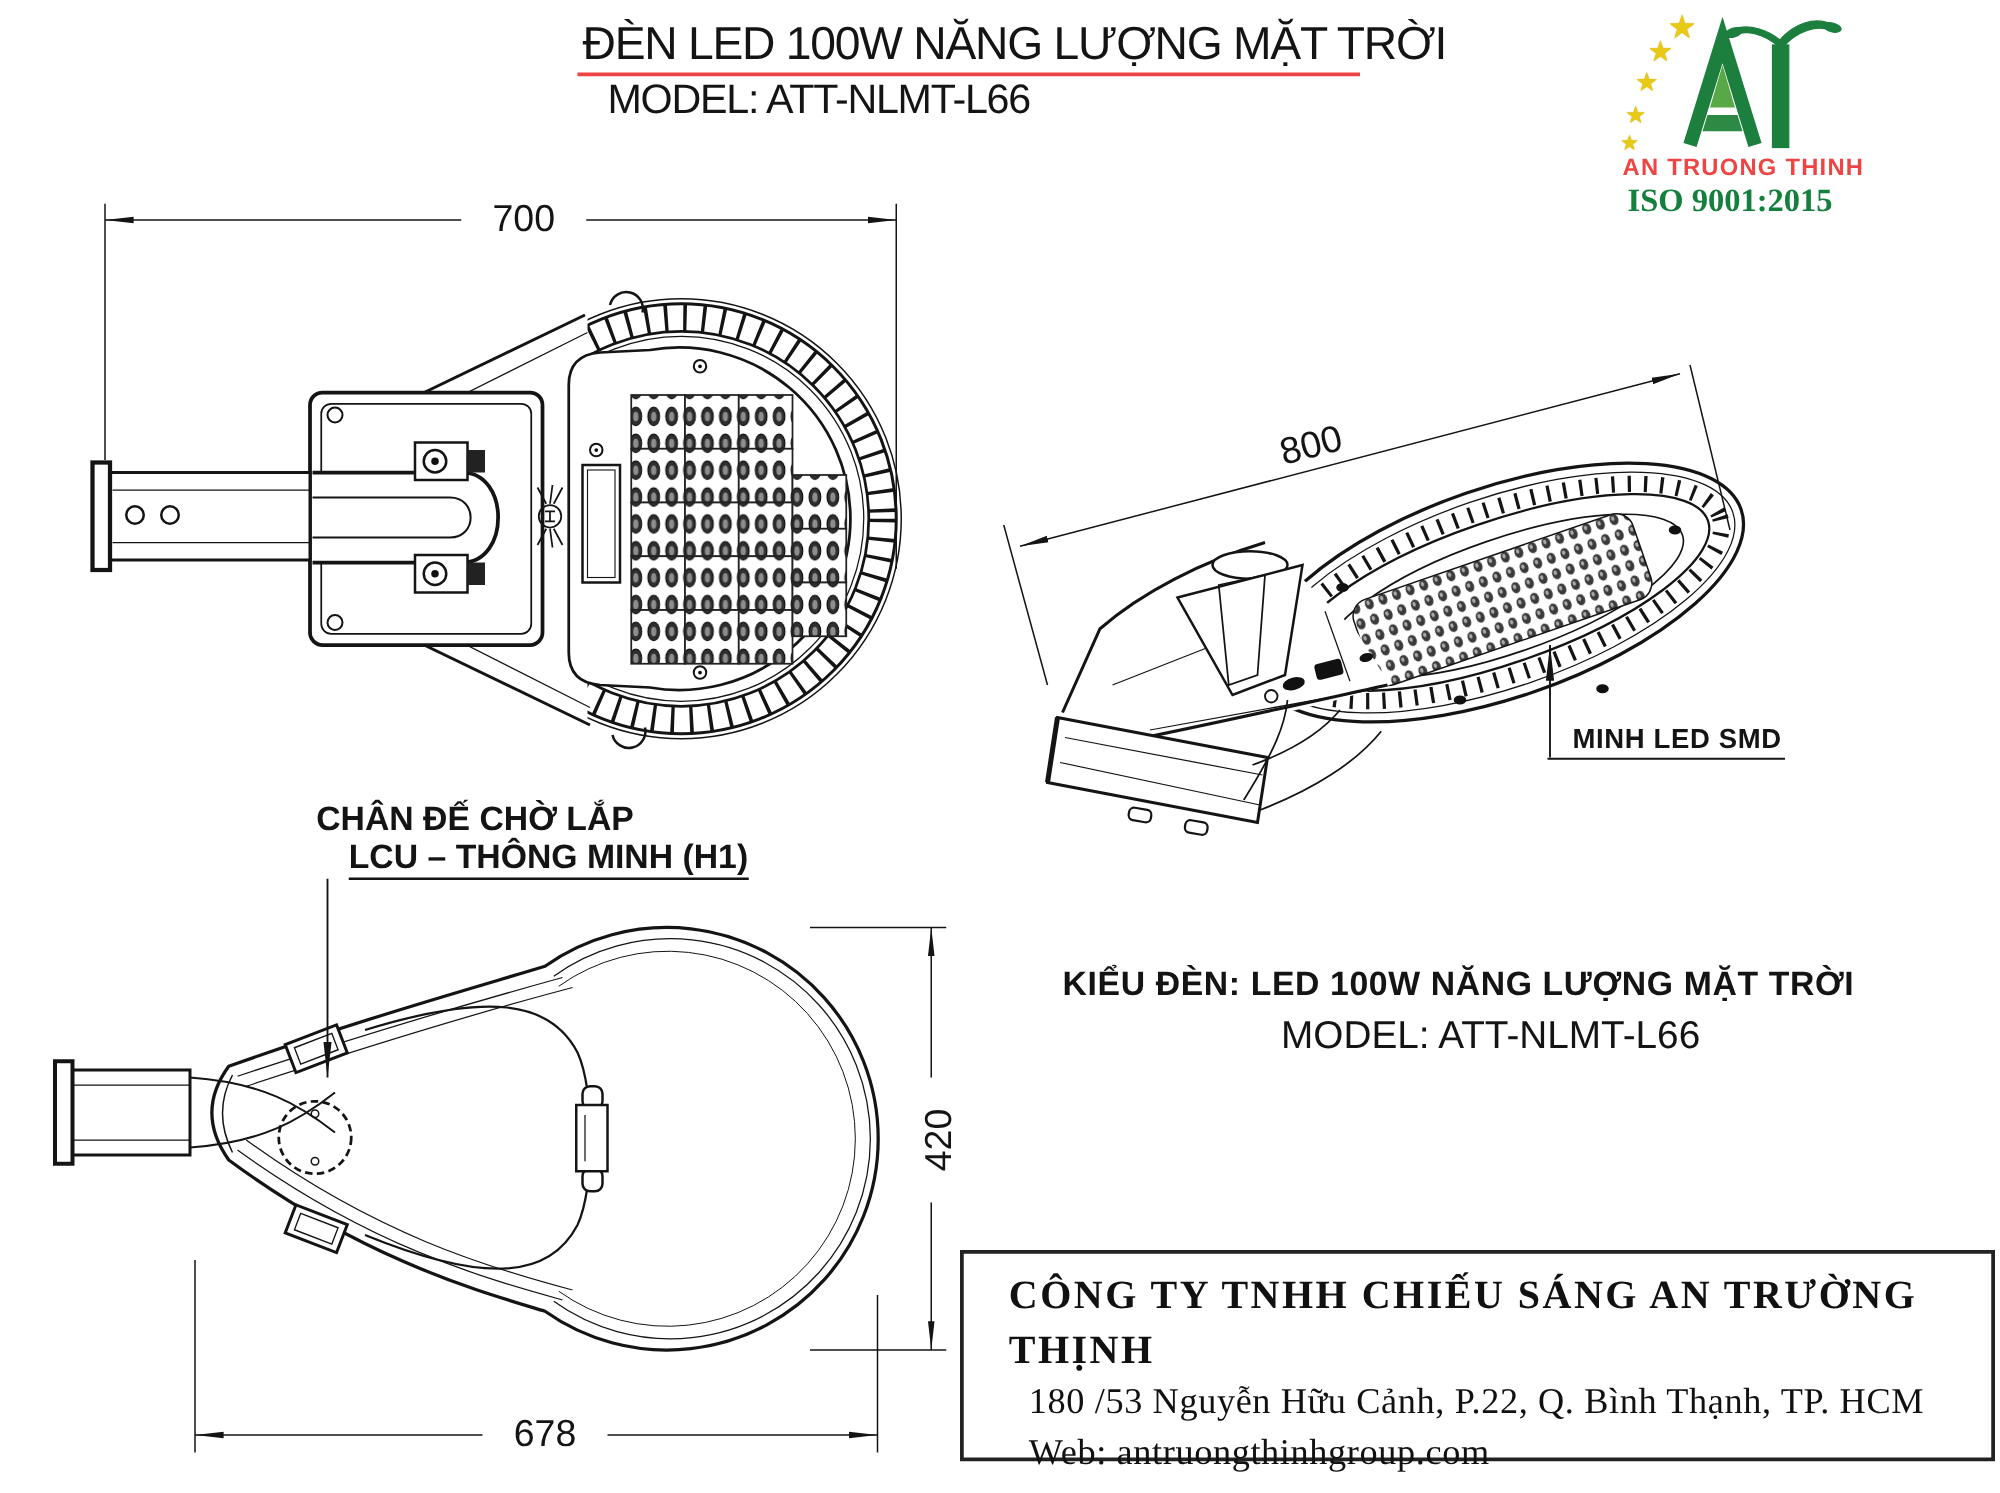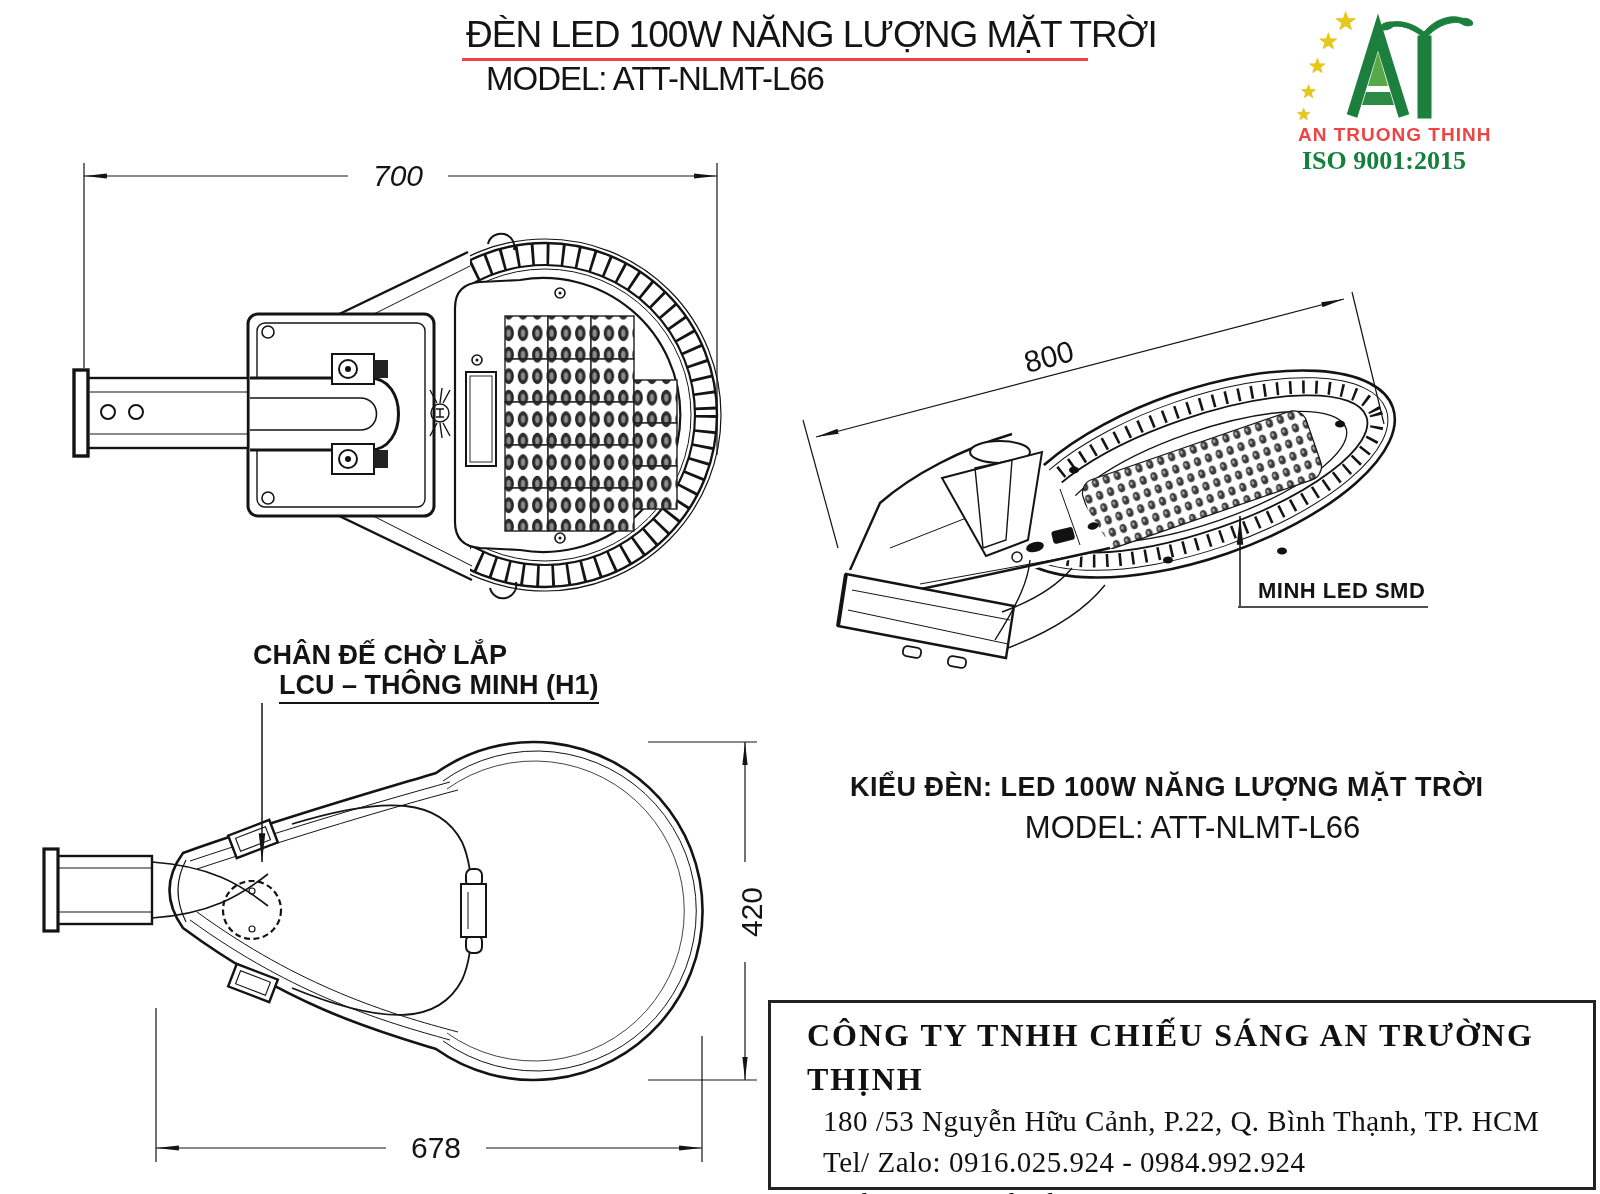--- a/index.html
+++ b/index.html
@@ -15,21 +15,21 @@
   .lcu .u{border-bottom:2.5px solid #141414;padding-bottom:2px;margin-left:26px;}
   .spec1{font-size:27px;font-weight:700;letter-spacing:0.5px;}
   .spec2{font-size:31px;}
   .rot90{transform:rotate(-90deg);transform-origin:center;}
   .rot800{transform:rotate(-14.5deg);transform-origin:center;}
   
   .logo-brand{font-size:19px;font-weight:700;color:#ef4444;letter-spacing:1px;}
   .logo-iso{font-size:26px;font-weight:700;color:#15803d;font-family:"Liberation Serif",serif;}
   .star{position:absolute;color:#e8c913;text-shadow:0 0 1px #b89f00;}
   
-  .cbox{position:absolute;left:768px;top:1000px;width:828px;height:190px;border:3px solid #222;
+  .cbox{position:absolute;left:768px;top:1000px;width:828px;height:169px;border:3px solid #222;
         box-sizing:border-box;font-family:"Liberation Serif",serif;padding:10px 0 0 36px;}
   .cname{font-size:32px;font-weight:700;letter-spacing:2px;line-height:44px;}
   .cline{font-size:29px;line-height:41px;letter-spacing:0.5px;margin-left:16px;}
 </style>
 </head>
 <body>
 
 <div id="page">
 
 <svg id="art" width="1600" height="1194" viewBox="0 0 1600 1194">
@@ -272,34 +272,33 @@
         <path d="M134,30 C120,18 106,16 98,20 L96,16 C108,10 126,16 136,26 Z"></path>
         <path d="M136,30 C148,16 164,12 174,16 L176,12 C162,4 144,12 134,24 Z"></path>
         <ellipse cx="97" cy="18" rx="7" ry="3.5" transform="rotate(-18 97 18)"></ellipse>
         <ellipse cx="176" cy="14" rx="7" ry="3.5" transform="rotate(14 176 14)"></ellipse>
       </g>
     </svg>
     <div class="lbl logo-brand" style="left:8px;top:116px;position:absolute;">AN TRUONG THINH</div>
     <div class="lbl logo-iso" style="left:12px;top:138px;position:absolute;">ISO 9001:2015</div>
   </div>
 
-  <div class="lbl dim" style="left:348px;top:159px;width:86px;font-style:italic;">700</div>
+  <div class="lbl dim" style="left:369px;top:159px;width:86px;">700</div>
   <div class="lbl dim rot800" style="left:992px;top:340px;width:100px;">800</div>
   <div class="lbl dim rot90" style="left:702px;top:895px;width:86px;">420</div>
   <div class="lbl dim" style="left:386px;top:1131px;width:86px;">678</div>
 
   <div class="lbl chip" style="left:1258px;top:578px;">MINH LED SMD</div>
   <div class="lbl lcu" style="left:253px;top:640px;">
     <div>CHÂN ĐẾ CHỜ LẮP</div>
     <div class="u">LCU – THÔNG MINH (H1)</div>
   </div>
 
   <div class="lbl spec1" style="left:850px;top:772px;width:560px;text-align:left;">KIỂU ĐÈN: LED 100W NĂNG LƯỢNG MẶT TRỜI</div>
   <div class="lbl spec2" style="left:1020px;top:810px;width:345px;text-align:center;">MODEL: ATT-NLMT-L66</div>
 
   <div class="cbox">
     <div class="cname">CÔNG TY TNHH CHIẾU SÁNG AN TRƯỜNG THỊNH</div>
     <div class="cline">180 /53 Nguyễn Hữu Cảnh, P.22, Q. Bình Thạnh, TP. HCM</div>
-    <div class="cline">Tel/ Zalo: 0916.025.924 - 0984.992.924</div>
     <div class="cline">Web: antruongthinhgroup.com</div>
   </div>
 
 </div>
 
 </body></html>

